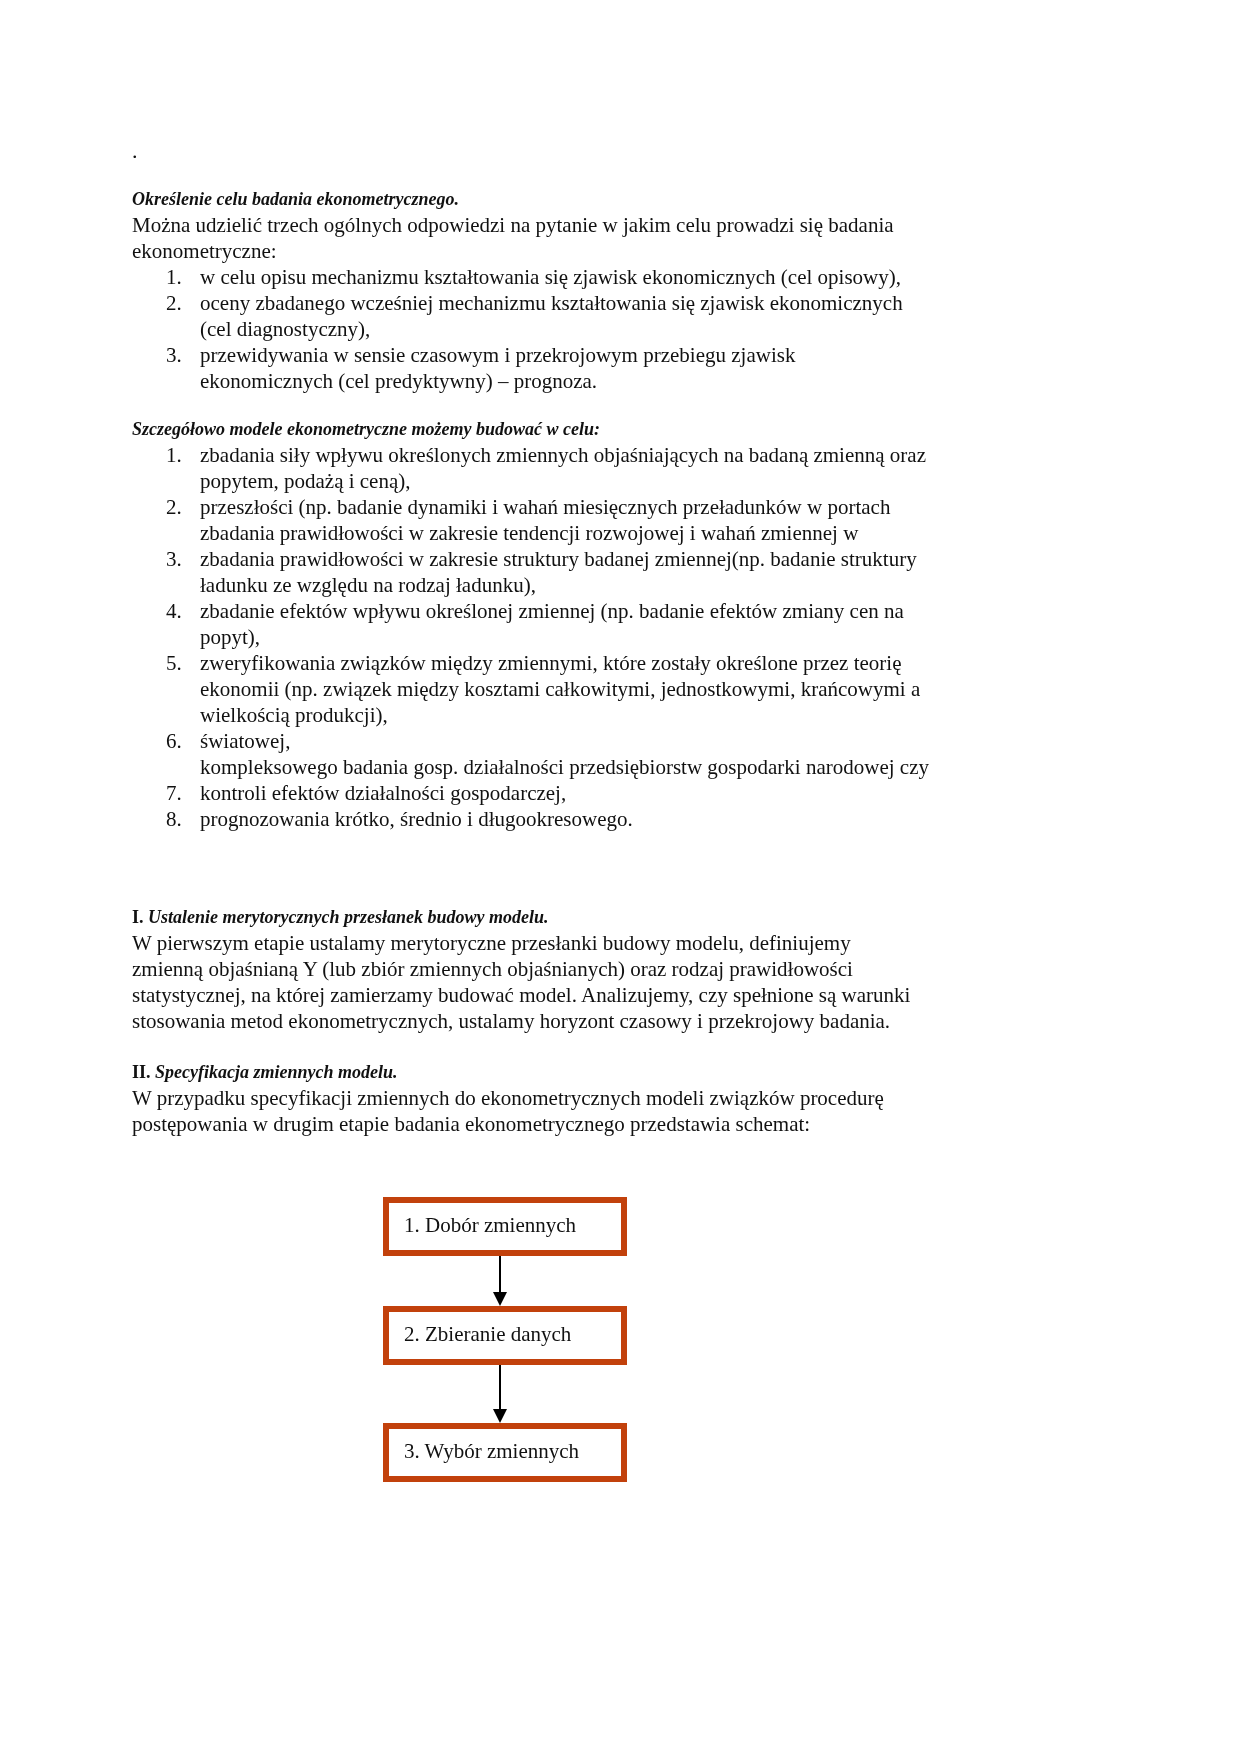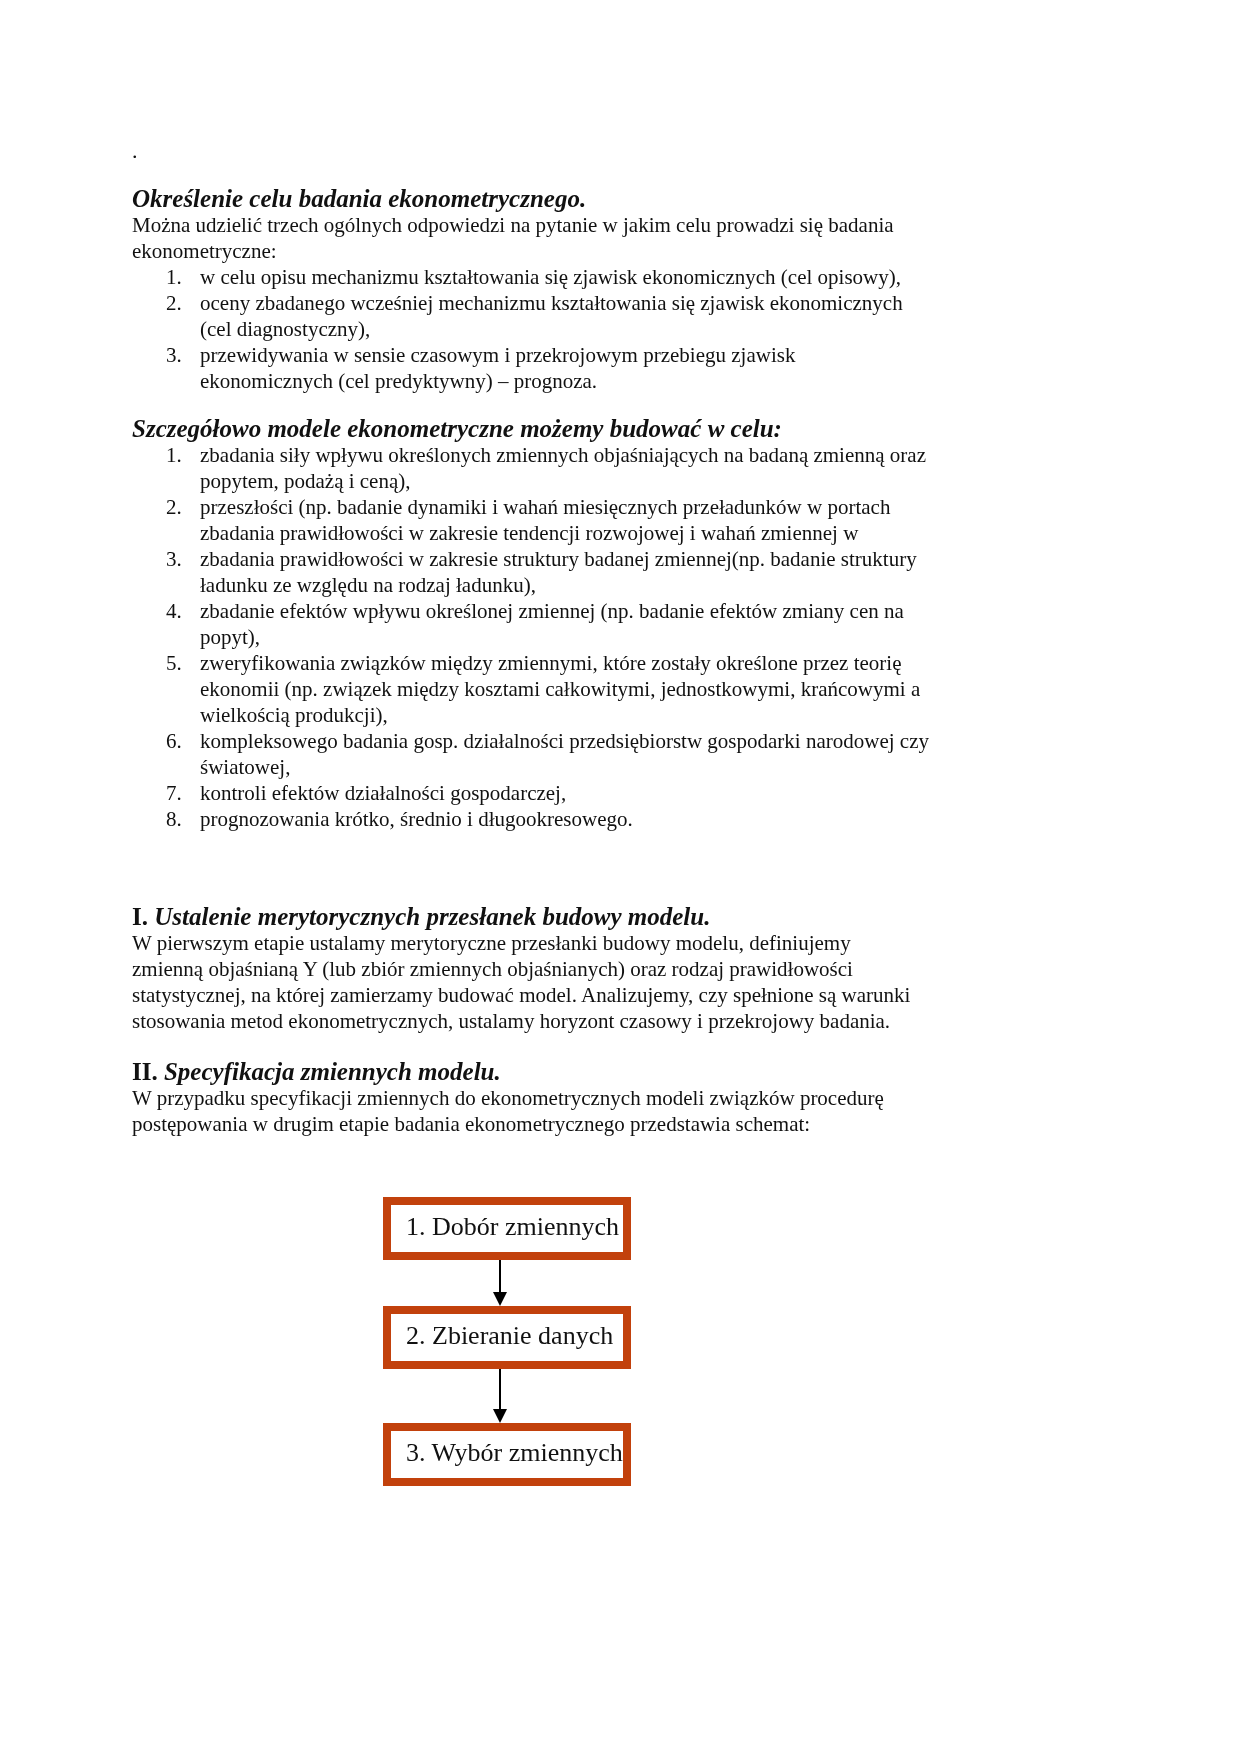--- a/index.html
+++ b/index.html
@@ -1,28 +1,28 @@
 <!DOCTYPE html>
 <html><head>
   <meta charset="utf-8">
   <style>
     html, body { margin: 0; padding: 0; background: #ffffff; }
     body { width: 1240px; height: 1754px; position: relative; overflow: hidden;
            font-family: "Liberation Serif", "DejaVu Serif", serif; color: #111; }
     .page { position: absolute; left: 0; top: 0; width: 1240px; height: 1754px; }
     .dot { position: absolute; left: 132px; top: 138px; font-size: 22px; line-height: 26px; }
-    .heading { position: absolute; left: 132px; font-size: 25px; line-height: 26px; font-weight: bold; font-style: italic; }
+    .heading { position: absolute; left: 132px; font-size: 18px; line-height: 26px; font-weight: bold; font-style: italic; }
     .heading .num { font-style: normal; }
     .para { position: absolute; left: 132px; width: 860px; font-size: 21px; line-height: 26px; }
     .list { position: absolute; left: 132px; width: 960px; margin: 0; padding: 0; list-style: none; font-size: 21px; line-height: 26px; }
     .list li { position: relative; padding-left: 68px; }
     .list li .n { position: absolute; left: 34px; }
     .flow { position: absolute; left: 0; top: 0; width: 1240px; height: 1754px; pointer-events: none; }
-    .box { position: absolute; left: 383px; width: 232px; height: 47px; border: 8px solid #c2410c; background: #fff;
-           font-size: 26px; line-height: 26px; box-sizing: content-box; pointer-events: auto; }
+    .box { position: absolute; left: 383px; width: 232px; height: 47px; border: 6px solid #c2410c; background: #fff;
+           font-size: 21px; line-height: 26px; box-sizing: content-box; pointer-events: auto; }
     .box span { position: absolute; left: 15px; top: 9px; white-space: nowrap; }
   </style>
 </head>
 <body>
 
 <div class="page">
 
   <div class="dot">.</div>
 
   <div class="heading" style="top:186px;">Określenie celu badania ekonometrycznego.</div>
@@ -70,22 +70,22 @@
       <div>popyt),</div>
     </li>
     <li>
       <span class="n">5.</span>
       <div>zweryfikowania związków między zmiennymi, które zostały określone przez teorię</div>
       <div>ekonomii (np. związek między kosztami całkowitymi, jednostkowymi, krańcowymi a</div>
       <div>wielkością produkcji),</div>
     </li>
     <li>
       <span class="n">6.</span>
+      <div>światowej,</div>
       <div>kompleksowego badania gosp. działalności przedsiębiorstw gospodarki narodowej czy</div>
-      <div>światowej,</div>
     </li>
     <li>
       <span class="n">7.</span>
       <div>kontroli efektów działalności gospodarczej,</div>
     </li>
     <li>
       <span class="n">8.</span>
       <div>prognozowania krótko, średnio i długookresowego.</div>
     </li>
   </ol>

